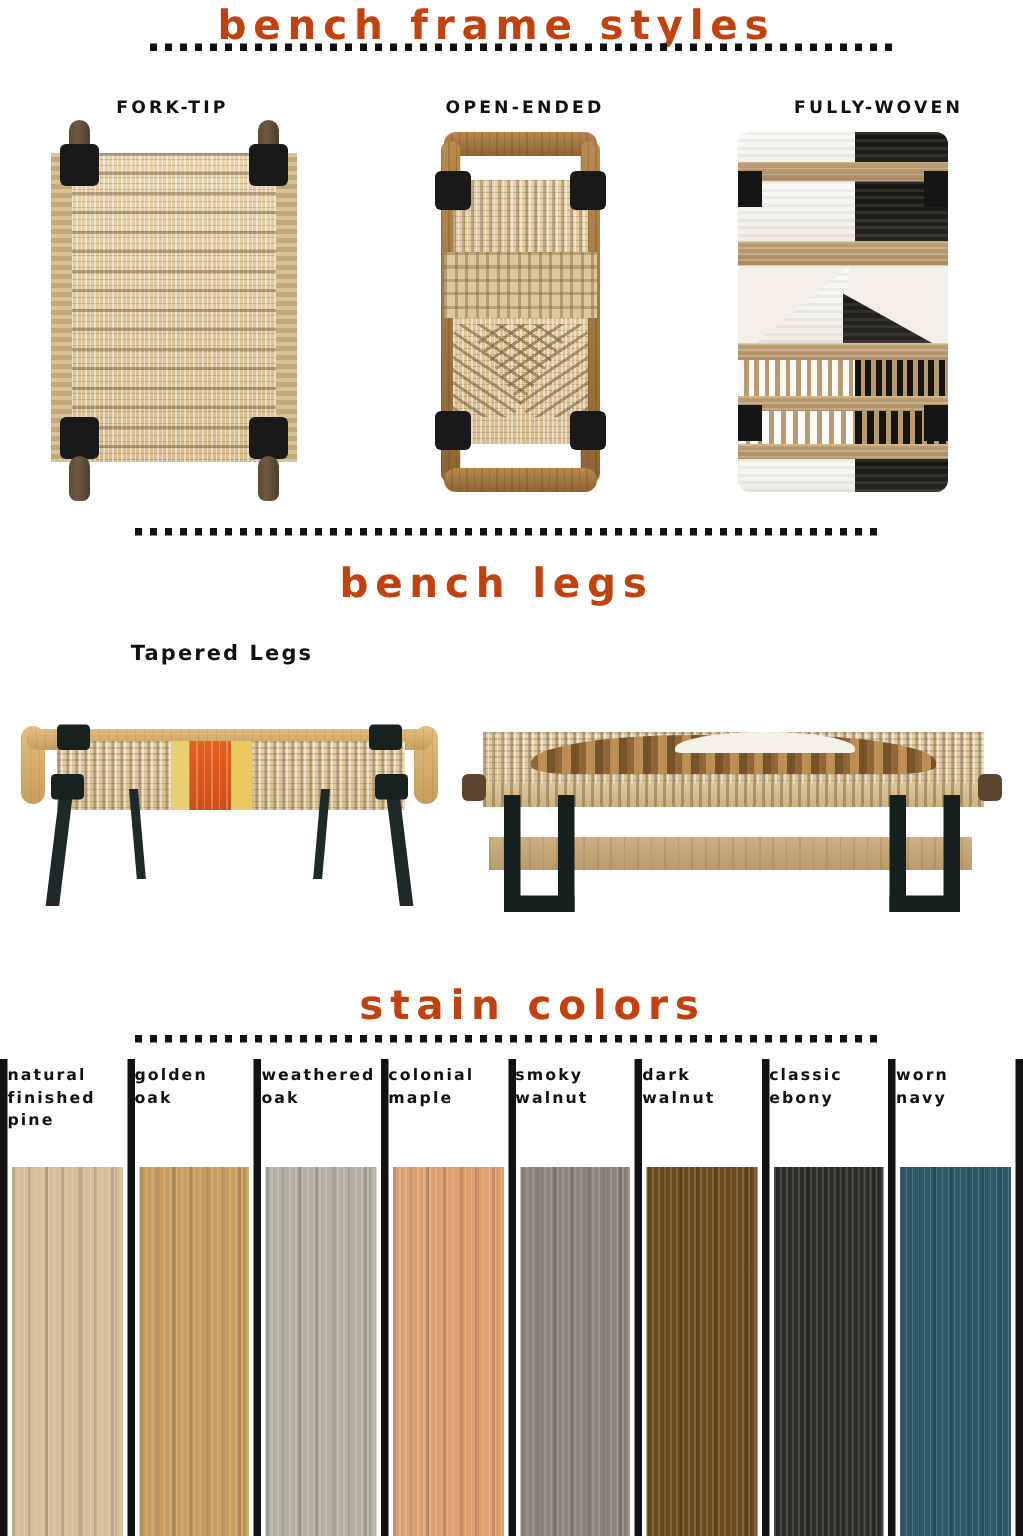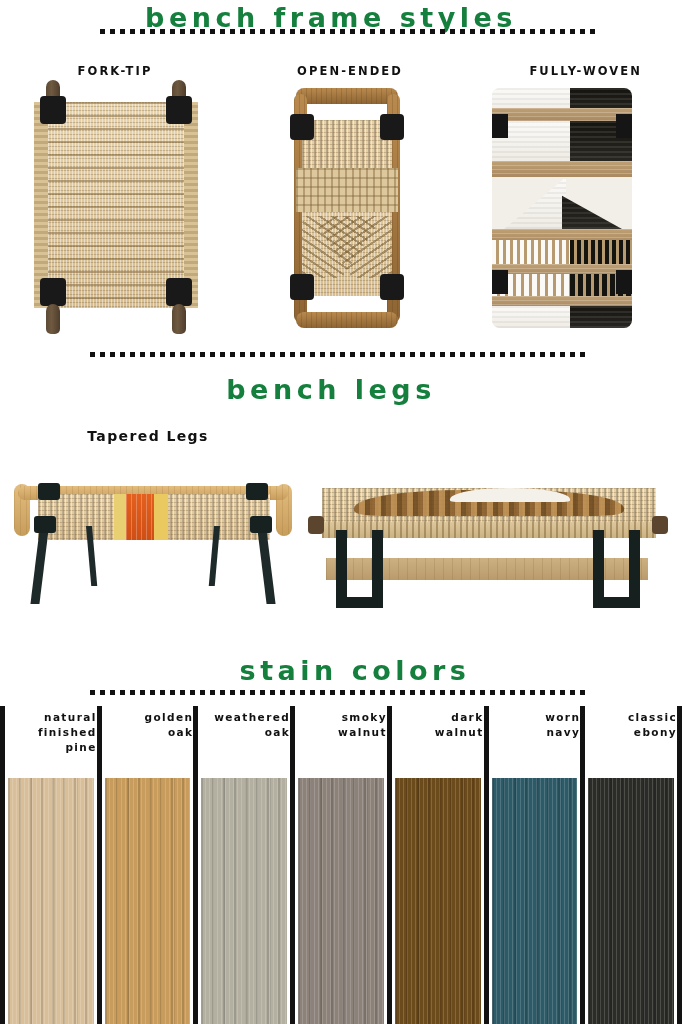--- a/index.html
+++ b/index.html
@@ -9,21 +9,21 @@
     background: #ffffff;
     font-family: "Liberation Sans", sans-serif;
     overflow: hidden;
   }
   #page { position: relative; width: 682px; height: 1024px; background:#fff; }
 
   
   .section-title {
     position: absolute; left: 0; width: 662px; text-align: center;
     font-size: 27px; font-weight: bold; letter-spacing: 4.5px;
-    color: #15803d; font-family: "DejaVu Sans", sans-serif;
+    color: #c2410c; font-family: "DejaVu Sans", sans-serif;
   }
   .dot-rule {
     position: absolute; height: 5px;
     background-image: repeating-linear-gradient(to right,
         #111 0px, #111 5px, rgba(0,0,0,0) 5px, rgba(0,0,0,0) 10px);
   }
   .item-label {
     position: absolute; text-align: center;
     font-size: 11.5px; font-weight: bold; letter-spacing: 2.1px;
     color: #111; font-family: "DejaVu Sans", sans-serif;
@@ -196,21 +196,21 @@
   #legs-ushaped .uB{ left:72px; top:60px; height:78px; }
   #legs-ushaped .uAbar{ left:36px; top:127px; width:47px; }
   #legs-ushaped .uC{ right:36px; top:60px; height:78px; }
   #legs-ushaped .uD{ right:72px; top:60px; height:78px; }
   #legs-ushaped .uCbar{ right:36px; top:127px; width:47px; }
 
   
   #swatches{ position:absolute; left:0; top:706px; width:682px; height:318px; display:flex; }
   .swatch-col{ position:relative; flex:1 1 0; height:318px; border-left:5px solid #121212; }
   .swatch-col:last-child{ border-right:5px solid #121212; }
-  .swatch-name{ position:absolute; left:0; top:4px; width:100%; text-align:right;
+  .swatch-name{ position:absolute; left:0; top:4px; width:100%; text-align:left;
      font-size:10.5px; font-weight:bold; letter-spacing:1.4px; line-height:15px;
      color:#111; font-family:"DejaVu Sans", sans-serif; white-space:pre-line; }
   .swatch-chip{ position:absolute; left:3px; right:3px; top:72px; bottom:0; }
   .swatch-chip .grain{ position:absolute; inset:0;
      background-image:
        repeating-linear-gradient(to right, rgba(255,255,255,.16) 0 1px, rgba(0,0,0,0) 1px 4px),
        repeating-linear-gradient(to right, rgba(0,0,0,.13) 0 2px, rgba(0,0,0,0) 2px 11px),
        repeating-linear-gradient(to right, rgba(0,0,0,.08) 0 1px, rgba(0,0,0,0) 1px 23px); }
 </style>
 </head>
@@ -354,42 +354,49 @@
         </div>
     </div>
     <div class="swatch-col">
       <div class="swatch-name">weathered
 oak</div>
       <div class="swatch-chip" style="background:#b3b0a2;">
           <div class="grain"></div>
         </div>
     </div>
     <div class="swatch-col">
+      <div class="swatch-name">colonial
+maple</div>
+      <div class="swatch-chip" style="background:#dda073;">
+          <div class="grain"></div>
+        </div>
+    </div>
+    <div class="swatch-col">
       <div class="swatch-name">smoky
 walnut</div>
       <div class="swatch-chip" style="background:#8c8279;">
           <div class="grain"></div>
         </div>
     </div>
     <div class="swatch-col">
       <div class="swatch-name">dark
 walnut</div>
       <div class="swatch-chip" style="background:#6b4a1c;">
           <div class="grain"></div>
         </div>
     </div>
     <div class="swatch-col">
+      <div class="swatch-name">classic
+ebony</div>
+      <div class="swatch-chip" style="background:#2b2b28;">
+          <div class="grain"></div>
+        </div>
+    </div>
+    <div class="swatch-col">
       <div class="swatch-name">worn
 navy</div>
       <div class="swatch-chip" style="background:#2c5a66;">
           <div class="grain"></div>
         </div>
     </div>
-    <div class="swatch-col">
-      <div class="swatch-name">classic
-ebony</div>
-      <div class="swatch-chip" style="background:#2b2b28;">
-          <div class="grain"></div>
-        </div>
-    </div>
   </div>
 
 </div>
 
 </body></html>

